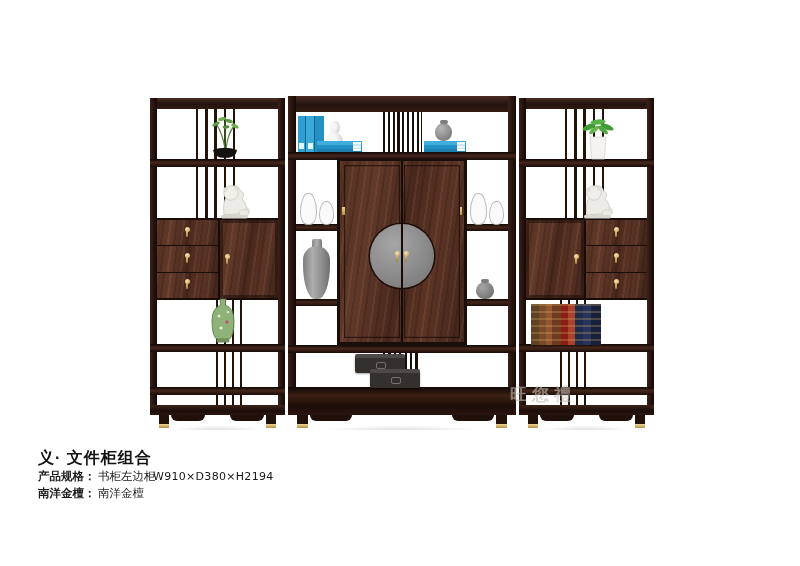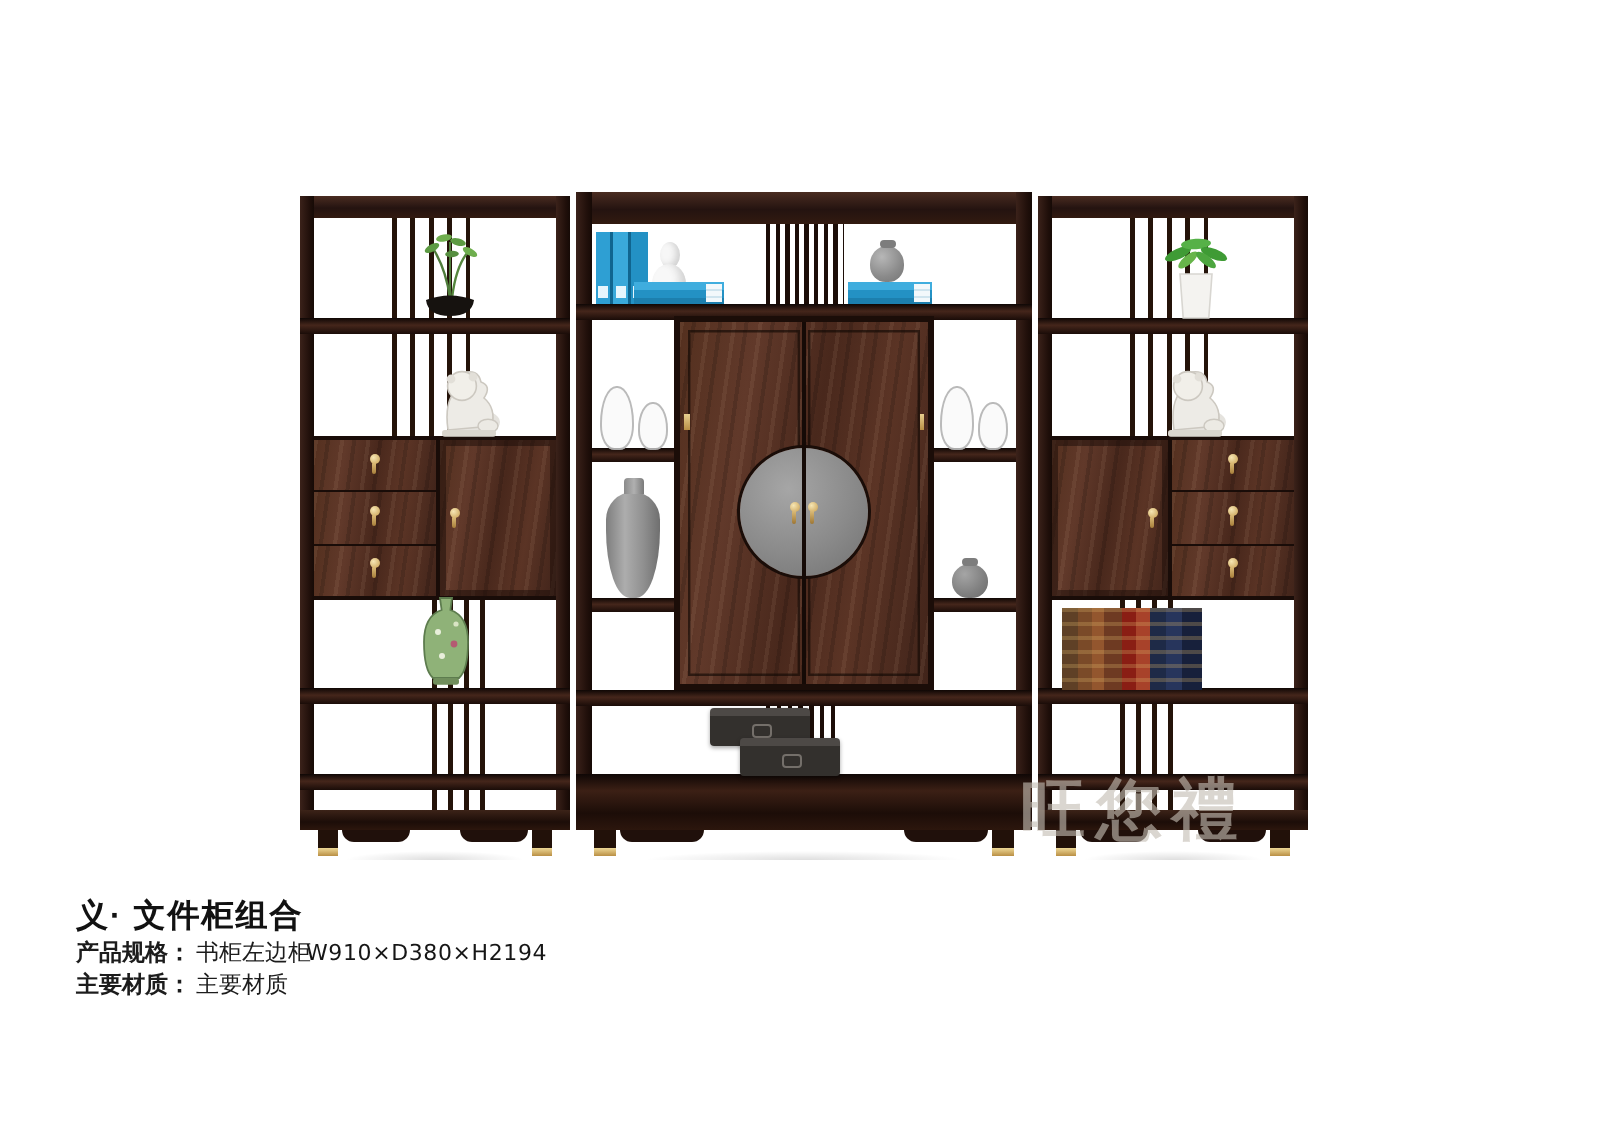--- a/index.html
+++ b/index.html
@@ -112,21 +112,21 @@
   .gray-urn::before{content:"";position:absolute;top:-7px;left:calc(50% - 5px);width:10px;height:8px;
       background:linear-gradient(90deg,#8a8a8a,#b0b0b0 50%,#7a7a7a);border-radius:2px 2px 0 0;}
 
   .books-row{position:absolute;left:12px;top:206px;width:70px;height:41px;
       background:linear-gradient(90deg,#5f4026 0 8px,#7a4a28 8px 15px,#93562e 15px 21px,#6e3a22 21px 30px,
         #8a1e14 30px 37px,#a8422a 37px 44px,#1e2a47 44px 52px,#27355c 52px 60px,#17203b 60px 70px);}
   .books-row::after{content:"";position:absolute;inset:0;
       background:repeating-linear-gradient(180deg,rgba(218,180,105,.28) 0 2px,rgba(0,0,0,0) 2px 7px);}
 
   
-  .watermark{position:absolute;left:510px;top:383px;font-size:33px;font-weight:700;letter-spacing:5px;
+  .watermark{position:absolute;left:510px;top:383px;font-size:17px;font-weight:700;letter-spacing:5px;
       color:rgba(196,189,179,0.62);z-index:9;font-family:"Liberation Serif","DejaVu Serif",serif;}
 
   
   .title{position:absolute;left:38px;top:448px;font-size:16px;font-weight:700;color:#121212;letter-spacing:1px;}
   .specs{position:absolute;left:38px;top:468px;font-size:11.5px;color:#1c1c1c;
       font-family:"Liberation Serif","DejaVu Serif",serif;}
   .srow{height:17px;line-height:17px;white-space:nowrap;}
   .lbl{display:inline-block;width:60px;font-weight:700;}
   .nm{display:inline-block;width:55px;}
   .dm{font-family:"DejaVu Sans","Liberation Sans",sans-serif;font-size:11px;letter-spacing:0.3px;color:#161616;}
@@ -307,18 +307,18 @@
 
   <div class="watermark">旺您禮</div>
 
   <div>
     <div class="title">义· 文件柜组合</div>
     <div class="specs">
       <div class="srow">
         <span class="lbl">产品规格：</span><span class="nm">书柜左边柜</span><span class="dm">W910×D380×H2194</span>
       </div>
       <div class="srow">
-        <span class="lbl">主要材质：</span><span class="nm">主要材质</span>
+        <span class="lbl">南洋金檀：</span><span class="nm">南洋金檀</span>
       </div>
     </div>
   </div>
 
 </div>
 
 </body></html>

